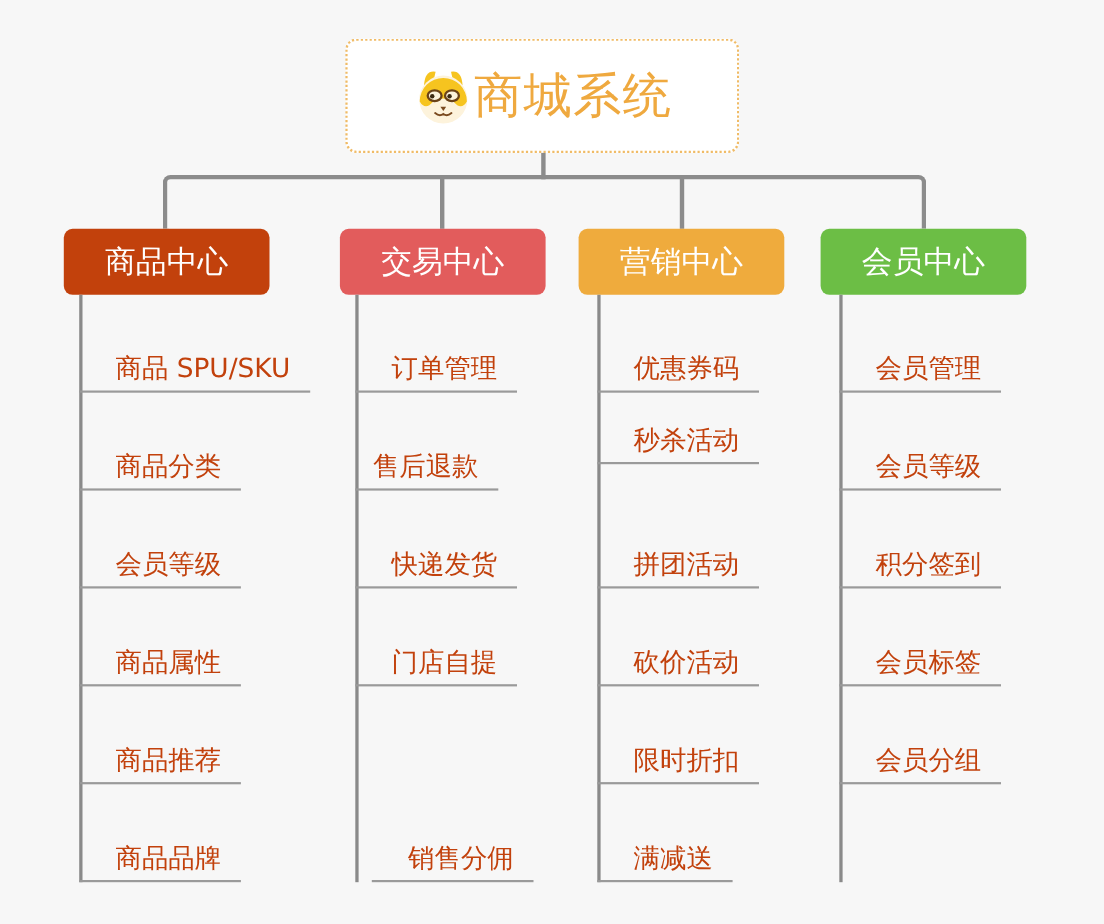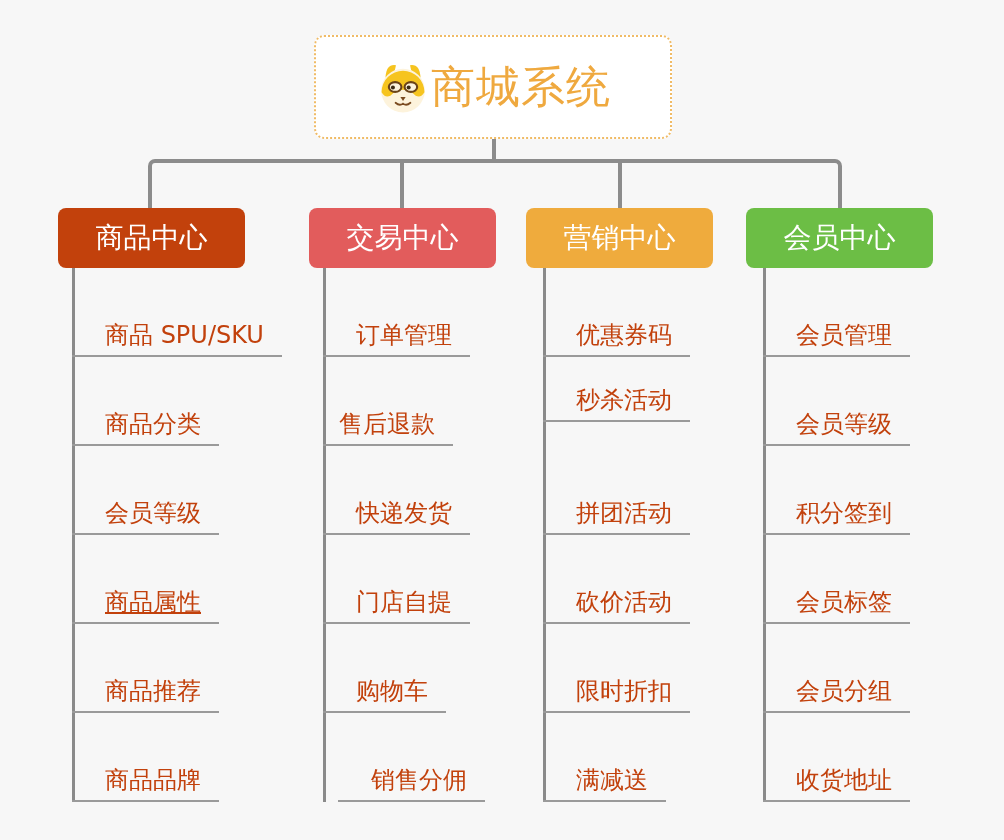--- a/index.html
+++ b/index.html
@@ -87,38 +87,36 @@
   <div class="branch" style="left: 746px; background-color: rgb(108, 190, 69);">会员中心</div>
 
   <div class="line colline" style="left:72px;"></div>
   <div class="line colline" style="left:323px;"></div>
   <div class="line colline" style="left:543px;"></div>
   <div class="line colline" style="left:763px;"></div>
 
   <div class="leaf" style="left:72px;top:323px;">商品 SPU/SKU</div>
   <div class="leaf" style="left:72px;top:412px;">商品分类</div>
   <div class="leaf" style="left:72px;top:501px;">会员等级</div>
-  <div class="leaf" style="left:72px;top:590px;text-decoration:underline;">商品属性</div>
+  <div class="leaf" style="left:72px;top:590px;">商品属性</div>
   <div class="leaf" style="left:72px;top:679px;">商品推荐</div>
   <div class="leaf" style="left:72px;top:768px;">商品品牌</div>
 
   <div class="leaf" style="left:323px;top:323px;">订单管理</div>
   <div class="leaf" style="left:323px;top:412px;padding-left:16px;">售后退款</div>
   <div class="leaf" style="left:323px;top:501px;">快递发货</div>
   <div class="leaf" style="left:323px;top:590px;">门店自提</div>
-  <div class="leaf" style="left:323px;top:679px;">购物车</div>
   <div class="leaf" style="left:338px;top:768px;">销售分佣</div>
 
   <div class="leaf" style="left:543px;top:323px;">优惠券码</div>
   <div class="leaf" style="left:543px;top:388px;text-align:right;">秒杀活动</div>
   <div class="leaf" style="left:543px;top:501px;">拼团活动</div>
   <div class="leaf" style="left:543px;top:590px;">砍价活动</div>
   <div class="leaf" style="left:543px;top:679px;">限时折扣</div>
   <div class="leaf" style="left:543px;top:768px;text-align:right;">满减送</div>
 
   <div class="leaf" style="left:763px;top:323px;">会员管理</div>
   <div class="leaf" style="left:763px;top:412px;">会员等级</div>
   <div class="leaf" style="left:763px;top:501px;">积分签到</div>
   <div class="leaf" style="left:763px;top:590px;">会员标签</div>
   <div class="leaf" style="left:763px;top:679px;">会员分组</div>
-  <div class="leaf" style="left:763px;top:768px;">收货地址</div>
 
 </div>
 
 </body></html>

